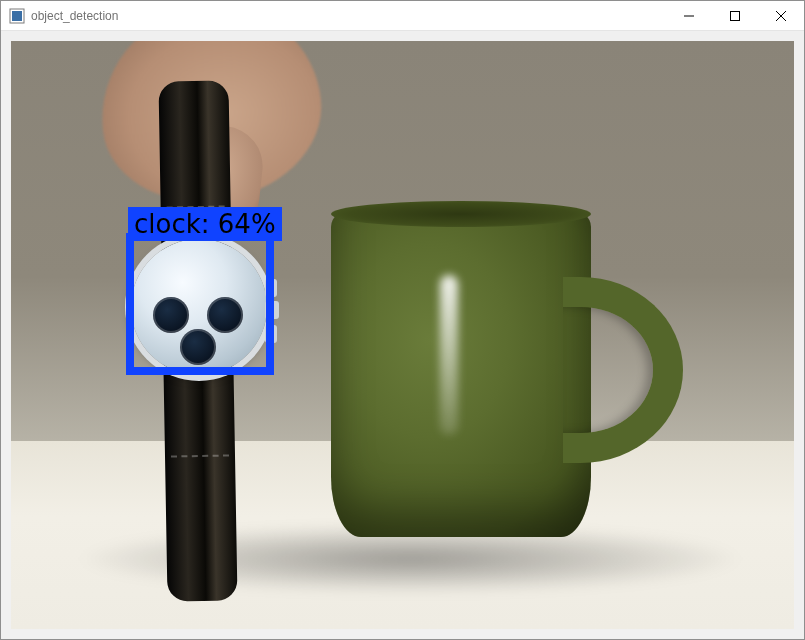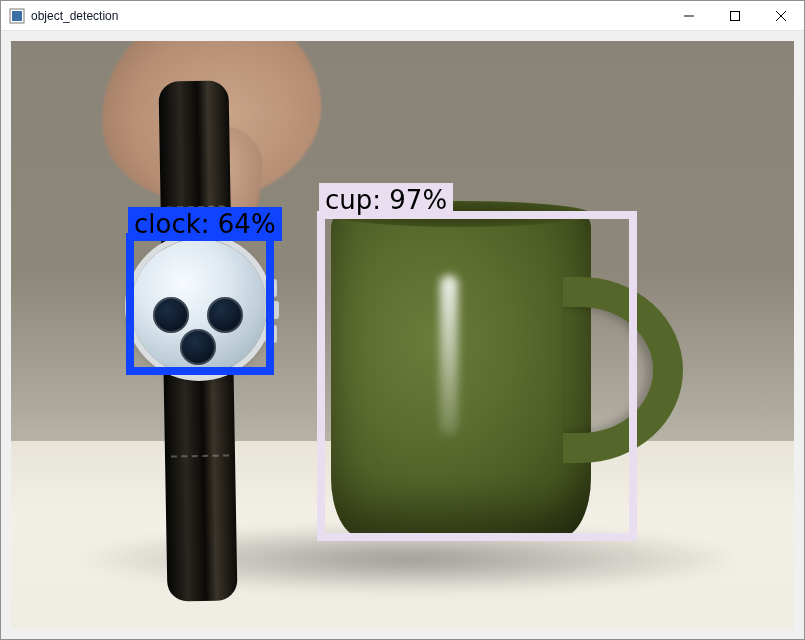--- a/index.html
+++ b/index.html
@@ -15,21 +15,21 @@
     box-shadow: 0 0 0 1px #d0d0d0 inset;
   }
 
   .titlebar {
     height: 30px;
     background: #ffffff;
     display: flex;
     align-items: center;
     border-bottom: 1px solid #e5e5e5;
     font-size: 12px;
-    color: #0f172a;
+    color: #737373;
     user-select: none;
   }
   .titlebar .appicon {
     width: 16px; height: 16px; margin: 0 6px 0 8px;
     display:inline-flex;align-items:center;justify-content:center;
   }
   .titlebar .title { flex: 0 0 auto; }
   .titlebar .spacer { flex: 1 1 auto; }
   .winbtn {
     width: 46px; height: 30px;
@@ -240,19 +240,16 @@
         <div class="subdial c"></div>
         <div class="crown c1"></div>
         <div class="crown c2"></div>
         <div class="crown c3"></div>
       </div>
 
       <div class="bbox clock" style="left:115px;top:192px;width:148px;height:142px;">
         <span class="label">clock: 64%</span>
       </div>
 
-      <div class="bbox cup" style="left:306px;top:170px;width:320px;height:330px;">
-        <span class="label">cup: 97%</span>
-      </div>
 
     </div>
   </div>
 </div>
 
 </body></html>

